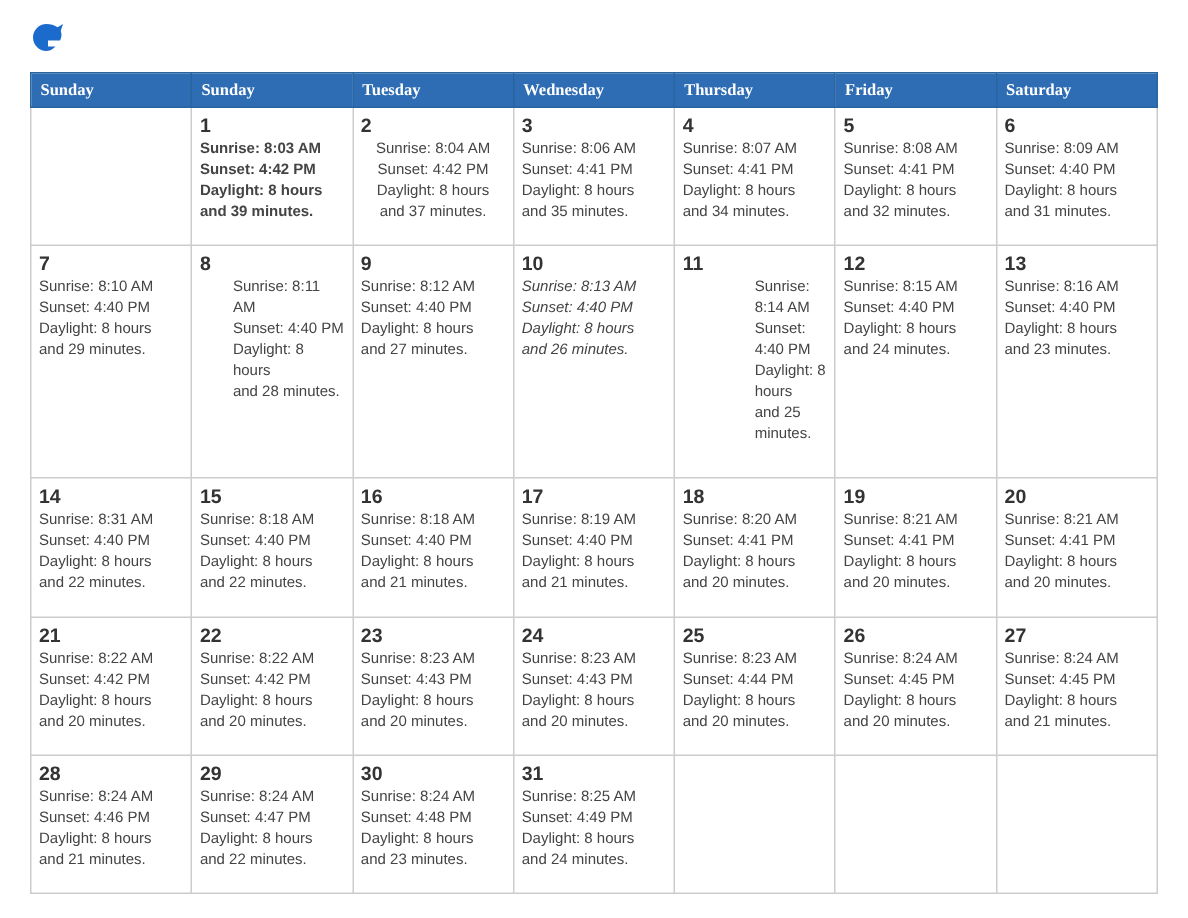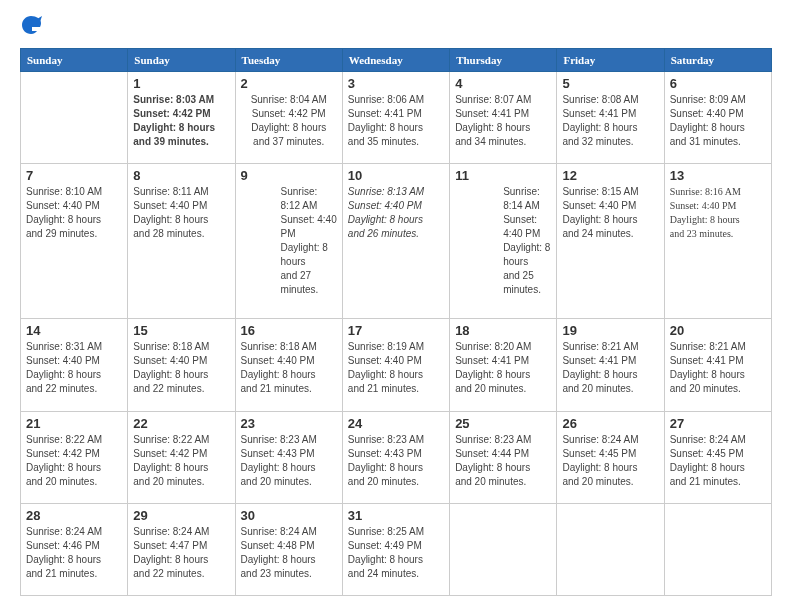--- a/index.html
+++ b/index.html
@@ -195,28 +195,28 @@
         <tr class="row-2">
           <td>
             <span class="day-num">7</span>
             <div class="day-info" style="white-space: pre-line;">Sunrise: 8:10 AM
 Sunset: 4:40 PM
 Daylight: 8 hours
 and 29 minutes.</div>
           </td>
           <td>
             <span class="day-num">8</span>
-            <div class="day-info" style="white-space: pre-line;">Sunrise: 8:11 AM
+            <div class="day-info" style="white-space: pre-line; margin-left: 22px;">Sunrise: 8:11 AM
 Sunset: 4:40 PM
 Daylight: 8 hours
 and 28 minutes.</div>
           </td>
           <td>
             <span class="day-num">9</span>
-            <div class="day-info" style="white-space: pre-line; margin-left: 40px;">Sunrise: 8:12 AM
+            <div class="day-info" style="white-space: pre-line;">Sunrise: 8:12 AM
 Sunset: 4:40 PM
 Daylight: 8 hours
 and 27 minutes.</div>
           </td>
           <td>
             <span class="day-num">10</span>
             <div class="day-info" style="white-space: pre-line; font-style: italic;">Sunrise: 8:13 AM
 Sunset: 4:40 PM
 Daylight: 8 hours
 and 26 minutes.</div>
@@ -230,21 +230,21 @@
           </td>
           <td>
             <span class="day-num">12</span>
             <div class="day-info" style="white-space: pre-line;">Sunrise: 8:15 AM
 Sunset: 4:40 PM
 Daylight: 8 hours
 and 24 minutes.</div>
           </td>
           <td>
             <span class="day-num">13</span>
-            <div class="day-info" style="white-space: pre-line; font-family: Liberation Serif, serif;">Sunrise: 8:16 AM
+            <div class="day-info" style="white-space: pre-line;">Sunrise: 8:16 AM
 Sunset: 4:40 PM
 Daylight: 8 hours
 and 23 minutes.</div>
           </td>
         </tr>
         <tr class="row-3">
           <td>
             <span class="day-num">14</span>
             <div class="day-info" style="white-space: pre-line;">Sunrise: 8:31 AM
 Sunset: 4:40 PM

